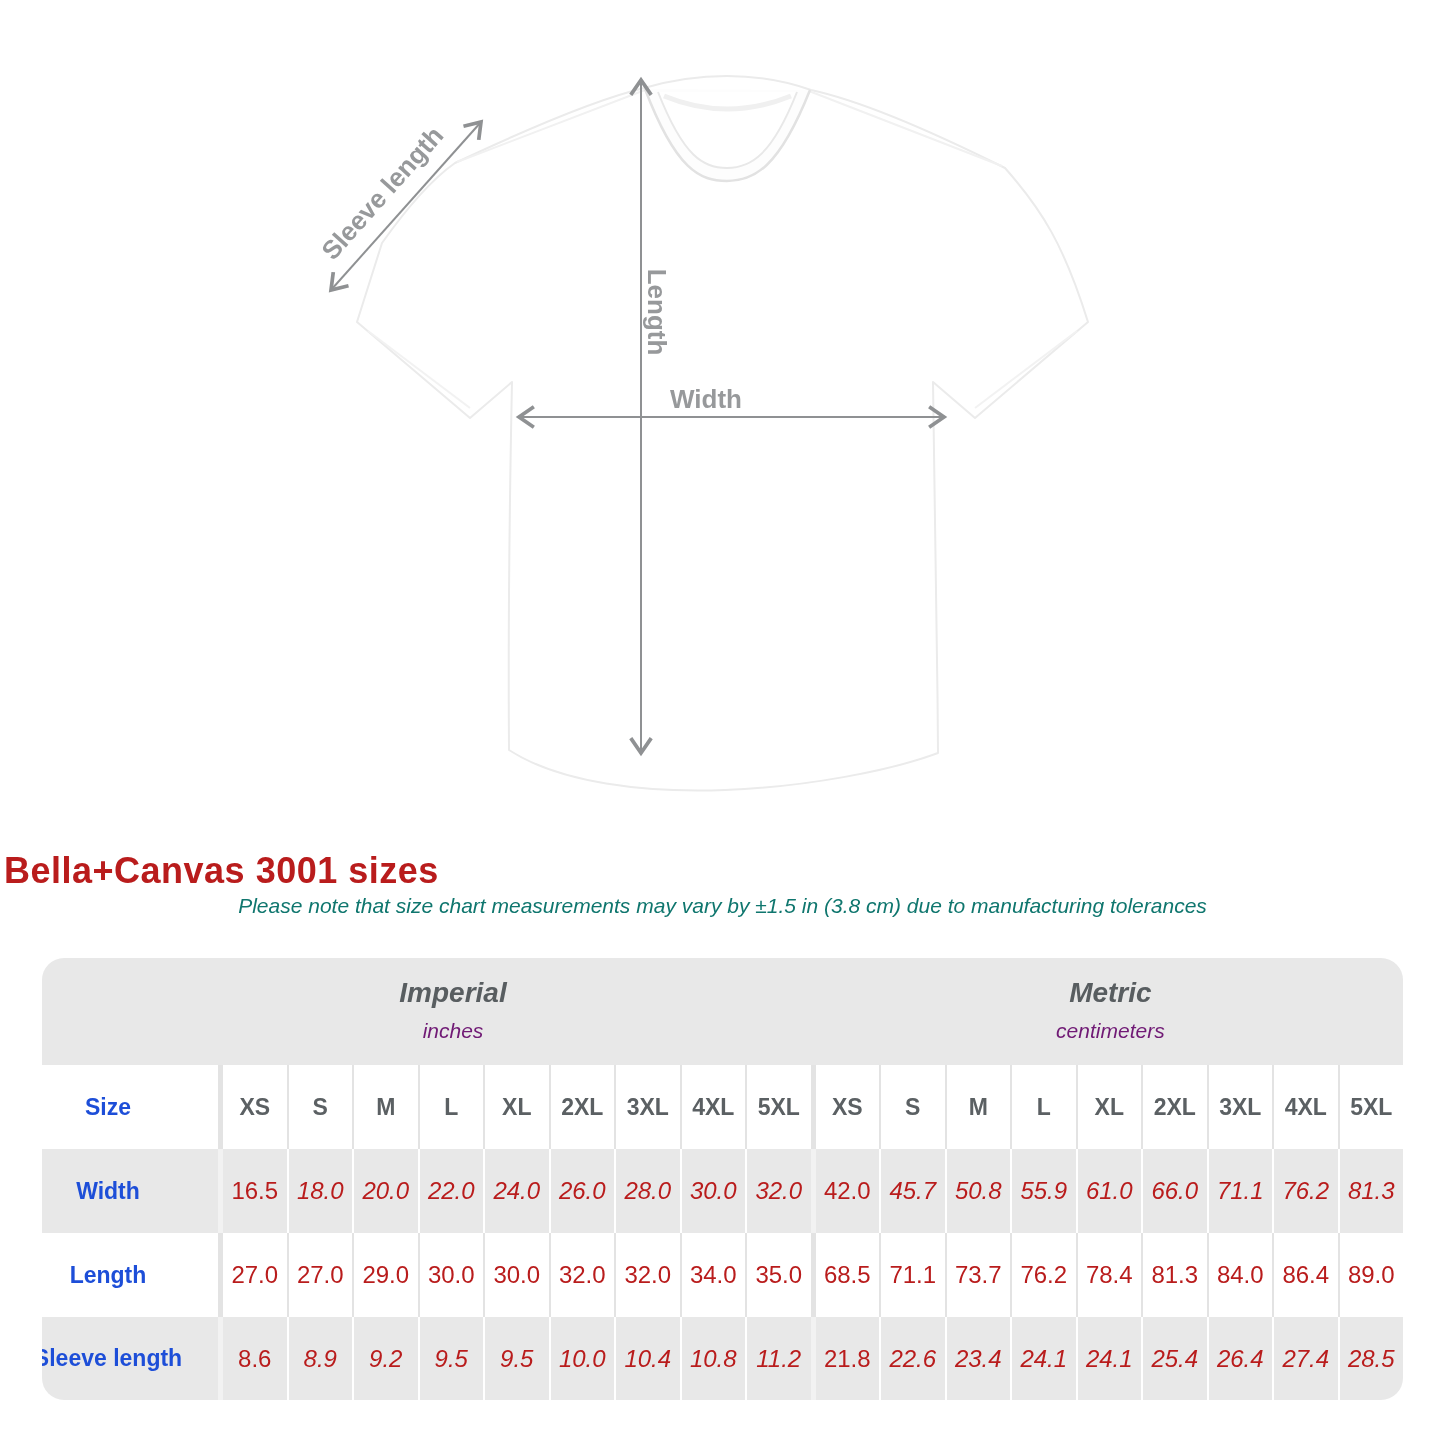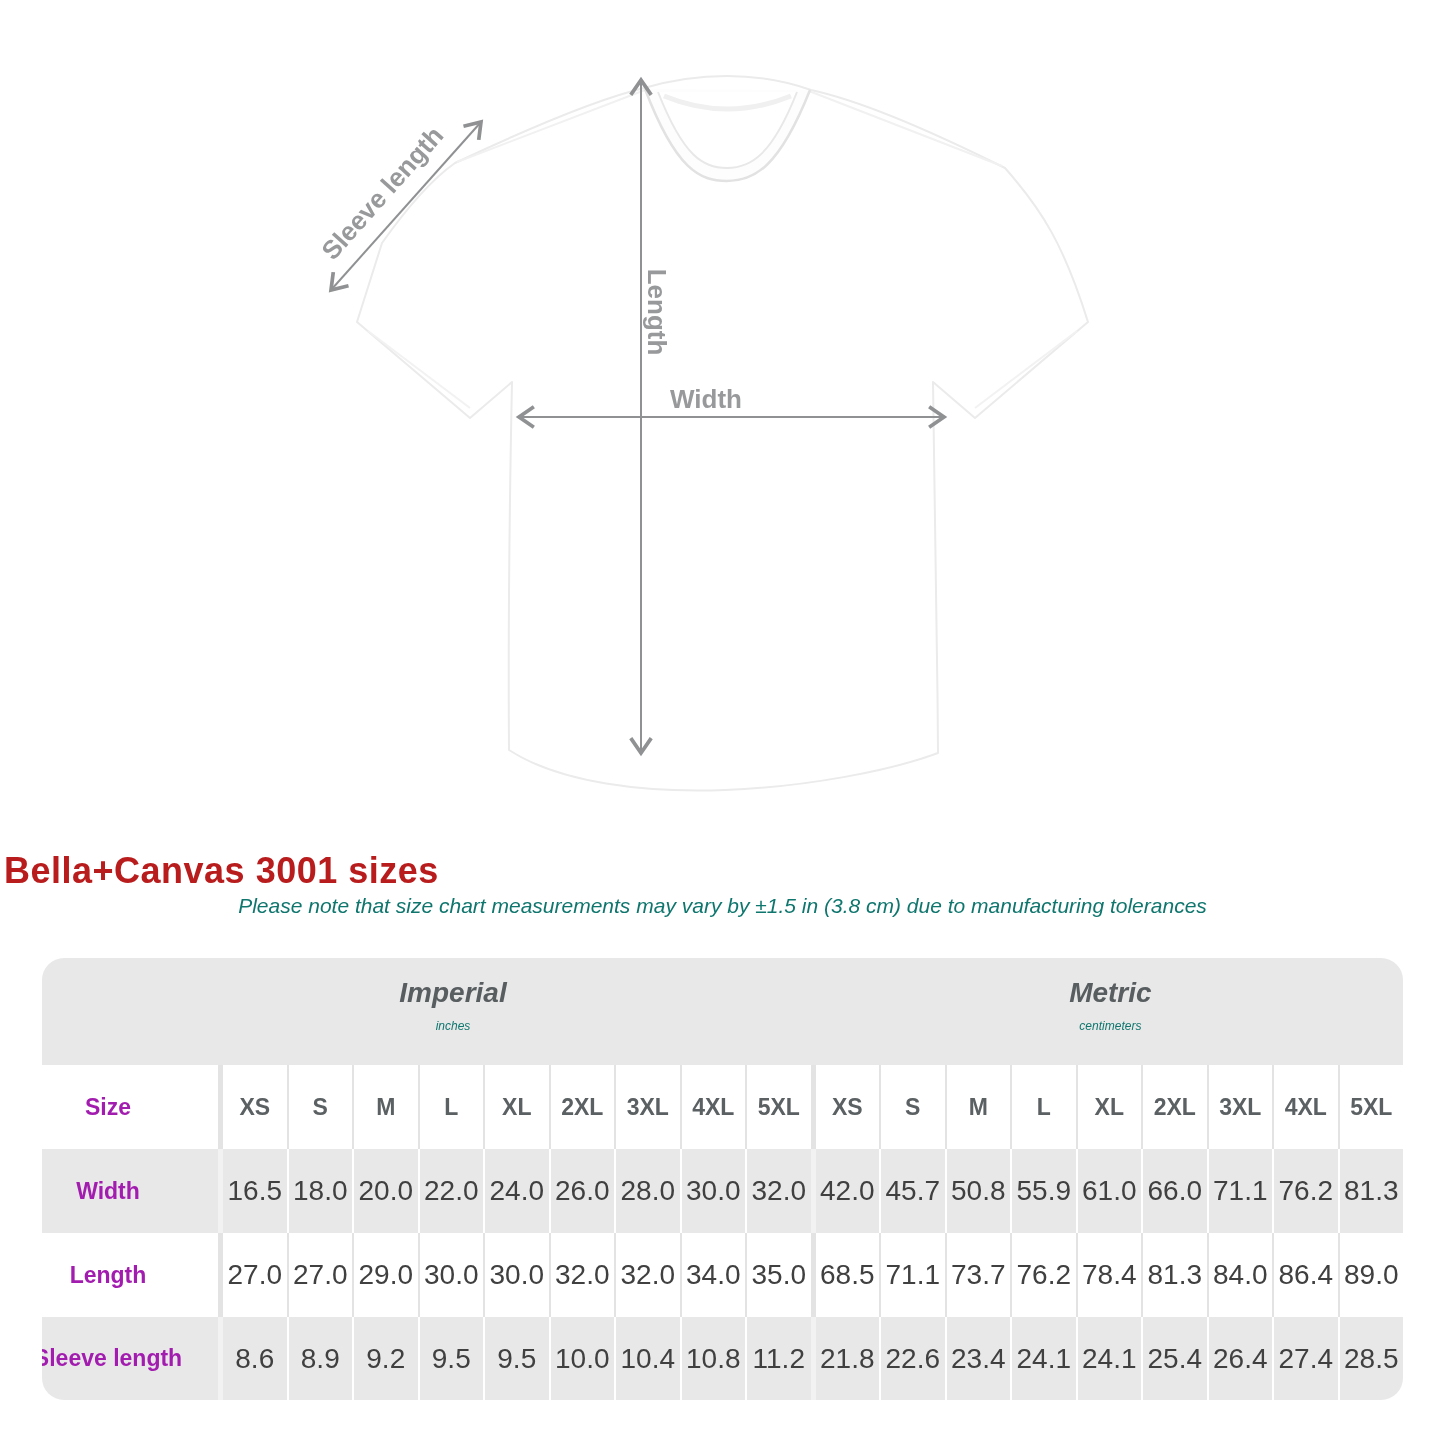--- a/index.html
+++ b/index.html
@@ -15,40 +15,40 @@
   .note{position:absolute;top:894px;left:0;width:100%;text-align:center;margin:0;
         font-size:21px;font-style:italic;color:#0f766e;}
 
   
   .size-table{position:absolute;left:42px;top:958px;width:1361px;height:442px;}
   .band{position:relative;height:107px;background:#e8e8e8;border-radius:22px 22px 0 0;}
   .band-group{position:absolute;top:19px;transform:translateX(-50%);text-align:center;white-space:nowrap;}
   .band-group.g-imperial{left:30.2%;}
   .band-group.g-metric{left:78.5%;}
   .band-title{font-size:28px;font-weight:bold;font-style:italic;color:#585d60;text-align:center;}
-  .band-unit{margin-top:10px;font-size:12px;font-style:italic;color:#0f766e;}
+  .band-unit{margin-top:10px;font-size:21px;font-style:italic;color:#701a75;}
 
   .row{display:flex;width:100%;box-sizing:border-box;}
   .row-sizes{height:84px;background:#ffffff;}
   .row-width{height:84px;background:#e8e8e8;}
   .row-length{height:84px;background:#ffffff;}
   .row-sleeve{height:83px;background:#e8e8e8;border-radius:0 0 22px 22px;overflow:hidden;}
 
   .rlabel{width:176px;box-sizing:border-box;padding-right:44px;
           display:flex;align-items:center;justify-content:center;
-          font-weight:bold;font-size:23px;color:#a21caf;white-space:nowrap;}
+          font-weight:bold;font-size:23px;color:#1d4ed8;white-space:nowrap;}
   .sep{width:5px;flex:0 0 5px;}
   .r-white .sep{background:#e3e3e3;}
   .r-gray  .sep{background:#f2f2f2;}
   .cells{flex:1 1 0;display:flex;min-width:0;}
   .cells > div{flex:1 1 0;display:flex;align-items:center;justify-content:center;min-width:0;}
   .r-white .cells > div + div{border-left:2px solid #e3e3e3;}
-  .r-gray  .cells > div + div{border-left:2px solid #ffffff;}
+  .r-gray  .cells > div + div{border-left:2px solid #ffffff;font-style:italic;}
   .cell-size{font-weight:bold;font-size:23px;color:#5b6063;}
-  .cell-val{font-size:28px;color:#404040;}
+  .cell-val{font-size:24px;color:#b91c1c;}
 </style>
 </head>
 <body>
 
 <div class="stage">
 
   <svg class="shirt-svg" width="1445" height="840" viewBox="0 0 1445 840">
     <defs>
       <marker id="ah" viewBox="0 0 14 14" refX="11" refY="7" markerWidth="13" markerHeight="13" orient="auto-start-reverse">
         <path d="M3,1.5 L11,7 L3,12.5" fill="none" stroke="#8f9193" stroke-width="2"></path>

